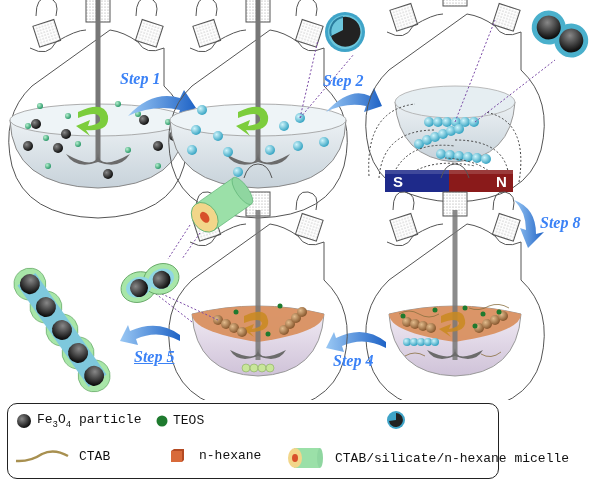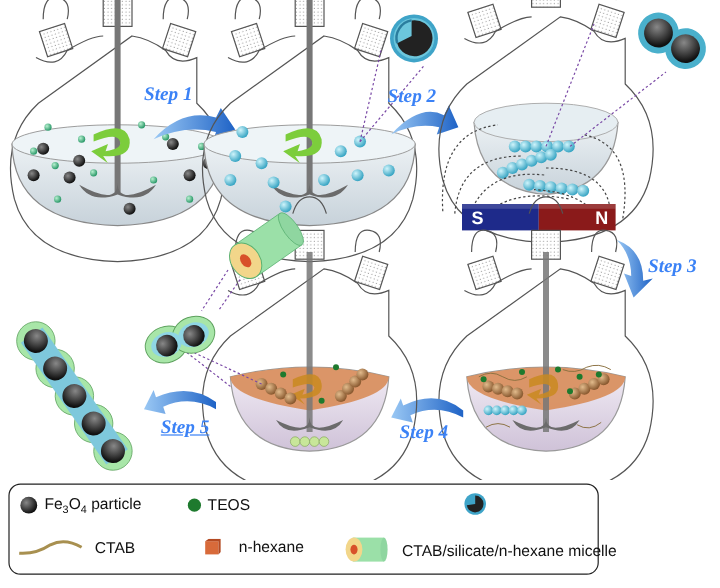--- a/index.html
+++ b/index.html
@@ -1,20 +1,20 @@
 <!DOCTYPE html>
 <html><head>
 <meta charset="utf-8">
 <style>
   html,body{margin:0;padding:0;background:#fff;}
   body{width:600px;height:490px;position:relative;overflow:hidden;font-family:"Liberation Serif",serif;}
   #stage{position:absolute;left:0;top:0;width:600px;height:400px;}
   .step-label{position:absolute;font-family:"Liberation Serif",serif;font-style:italic;font-weight:bold;font-size:16px;color:#3b82f6;}
   #legend{position:absolute;left:7px;top:403px;width:490px;height:74px;border:1.5px solid #222;border-radius:10px;}
-  .lg-item{position:absolute;display:flex;align-items:center;font-family:Liberation Sans, sans-serif;font-size:13px;color:#111;white-space:nowrap;}
+  .lg-item{position:absolute;display:flex;align-items:center;font-family:Liberation Mono, monospace;font-size:13px;color:#111;white-space:nowrap;}
   .lg-item svg{margin-right:5px;}
   sub{font-size:9px;}
 </style>
 </head>
 <body>
 
 <div id="stage">
   <svg width="600" height="400" viewBox="0 0 600 400">
     <defs>
       <radialGradient id="gBlack" cx="35%" cy="35%" r="65%">
@@ -303,21 +303,21 @@
             <circle cx="0" cy="0" r="10"></circle>
             <circle cx="28" cy="0" r="10"></circle>
             <circle cx="56" cy="0" r="10"></circle>
         </g>
       </g>
     </g>
   </svg>
 
   <div class="step-label" style="left:120px;top:70px;">Step 1</div>
   <div class="step-label" style="left:323px;top:72px;">Step 2</div>
-  <div class="step-label" style="left:540px;top:214px;">Step 3</div>
+  <div class="step-label" style="left:540px;top:214px;">Step 8</div>
   <div class="step-label" style="left:333px;top:352px;">Step 4</div>
   <div class="step-label" style="left:134px;top:348px;text-decoration:underline;">Step 5</div>
 </div>
 
 <div id="legend">
   <div class="lg-item" style="left:8px;top:8px;">
     <svg width="16" height="16">
         <circle cx="8" cy="8" r="7" fill="url(#lgBlack)"></circle>
         <defs>
           <radialGradient id="lgBlack" cx="35%" cy="35%" r="65%">

